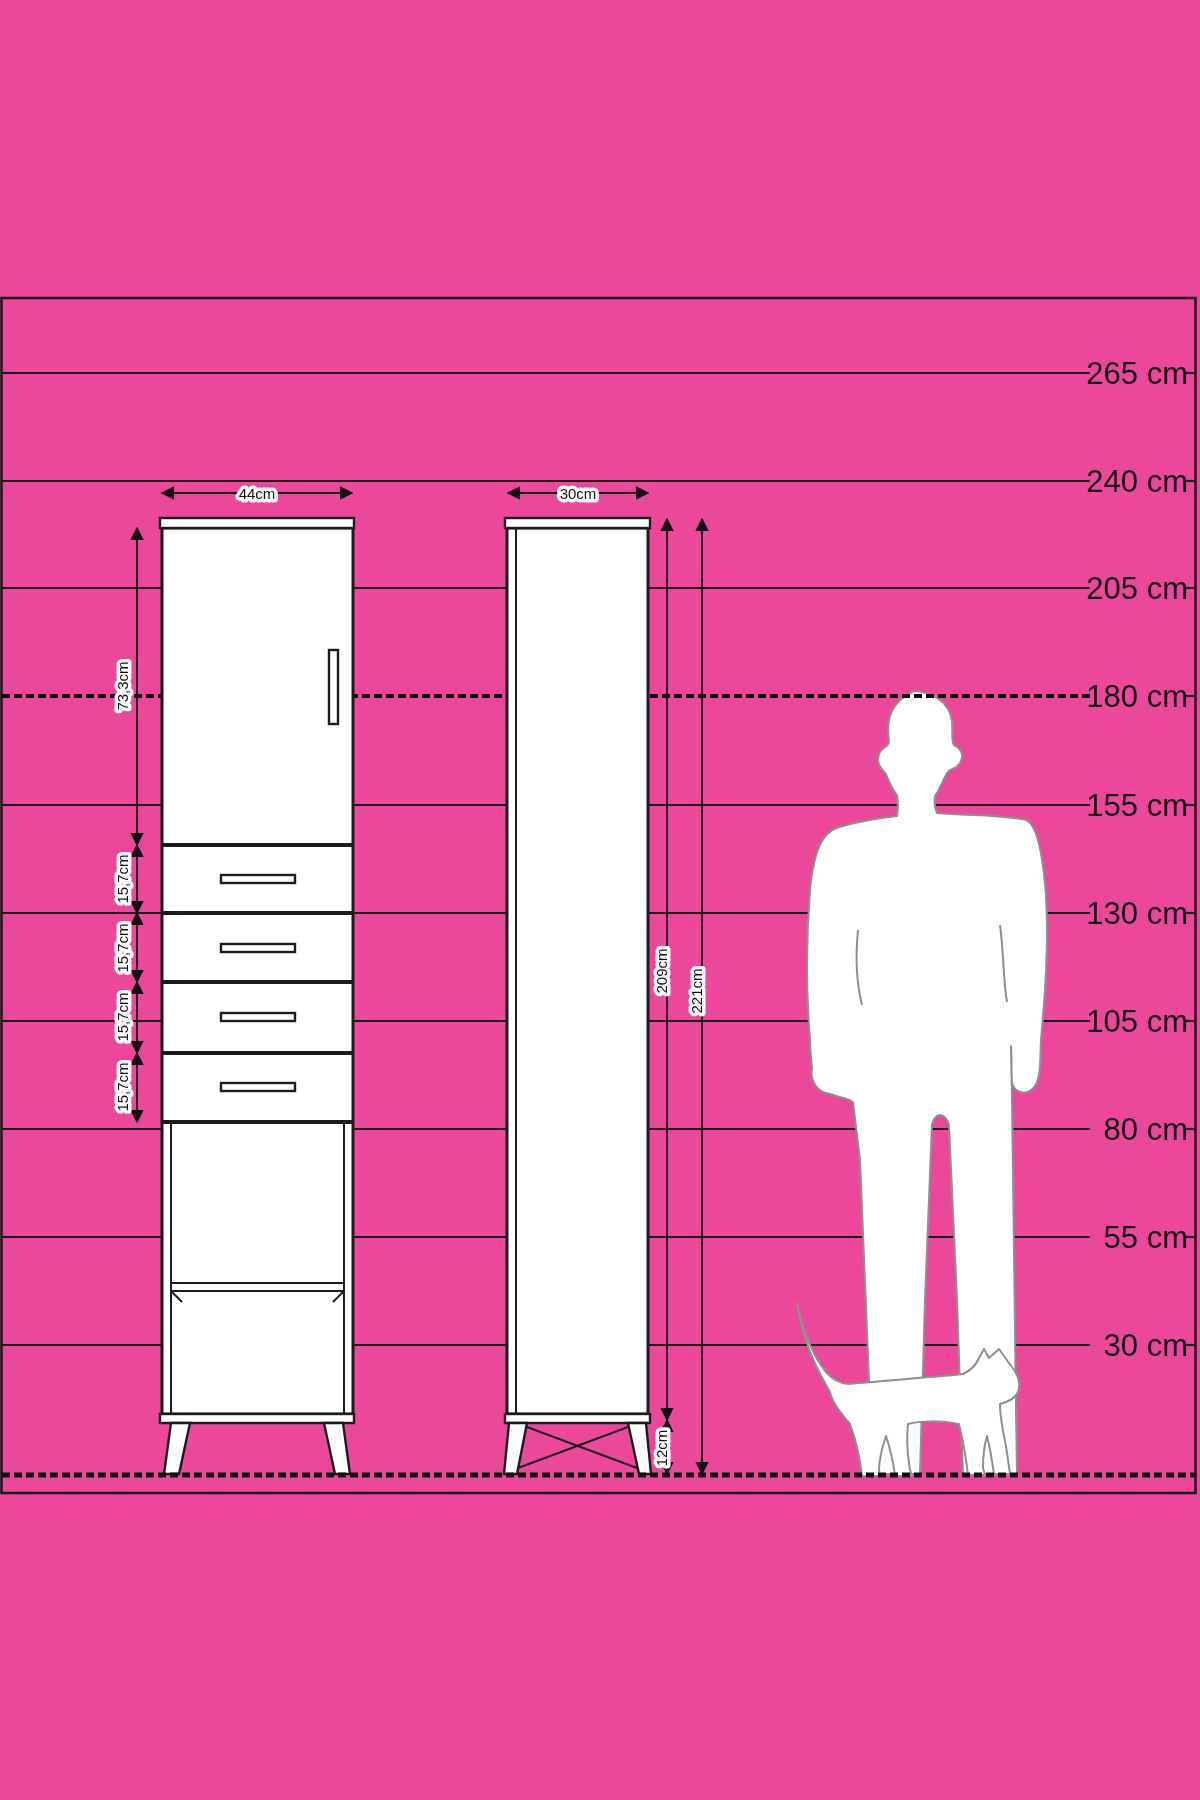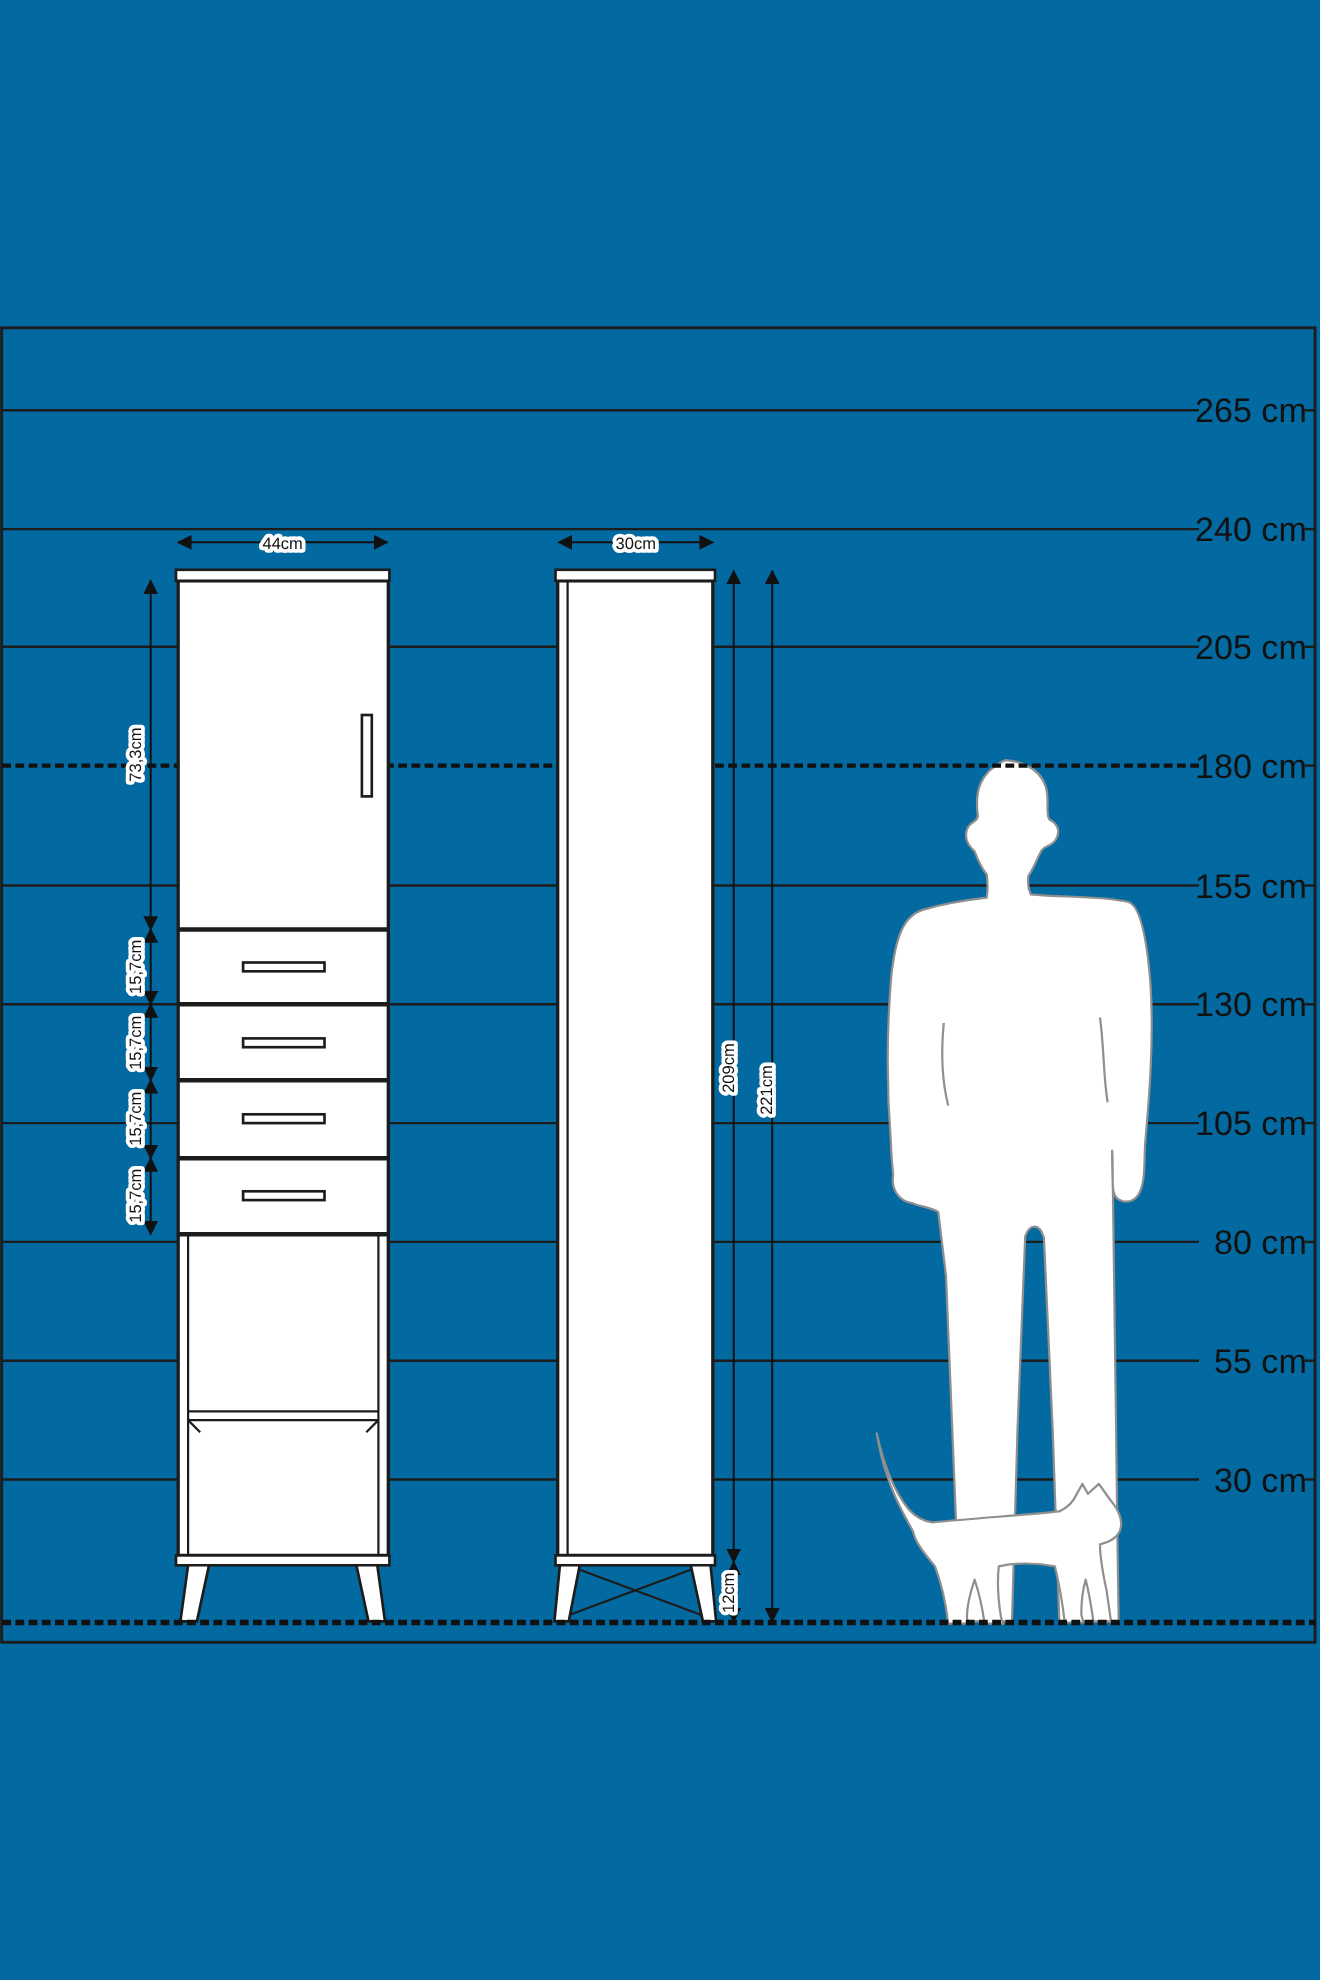--- a/index.html
+++ b/index.html
@@ -1,16 +1,16 @@
 <!DOCTYPE html>
 <html><head>
 <meta charset="utf-8">
 <style>
   html,body{margin:0;padding:0;background:#ffffff;}
-  .stage{position:relative;width:1200px;height:1800px;background:#0369a1;overflow:hidden;
+  .stage{position:relative;width:1200px;height:1800px;background:#ec4899;overflow:hidden;
          font-family:"Liberation Sans", sans-serif;}
   svg{display:block;}
   .ruler-label{font-family:"Liberation Sans", sans-serif;font-size:31px;fill:#111;}
   .dim-label{font-family:"Liberation Sans", sans-serif;font-size:15px;fill:#111;
              paint-order:stroke;stroke:#ffffff;stroke-width:7px;stroke-linejoin:round;}
   .scale-line{stroke:#1c1c1c;stroke-width:2.2;}
   .tickline{stroke:#1c1c1c;stroke-width:2.2;}
   .dash-line{stroke:#111;stroke-width:4;stroke-dasharray:8 4;}
   .ground-line{stroke:#111;stroke-width:5;stroke-dasharray:8 4;}
   .cab{fill:#ffffff;stroke:#1c1c1c;stroke-width:3;}

